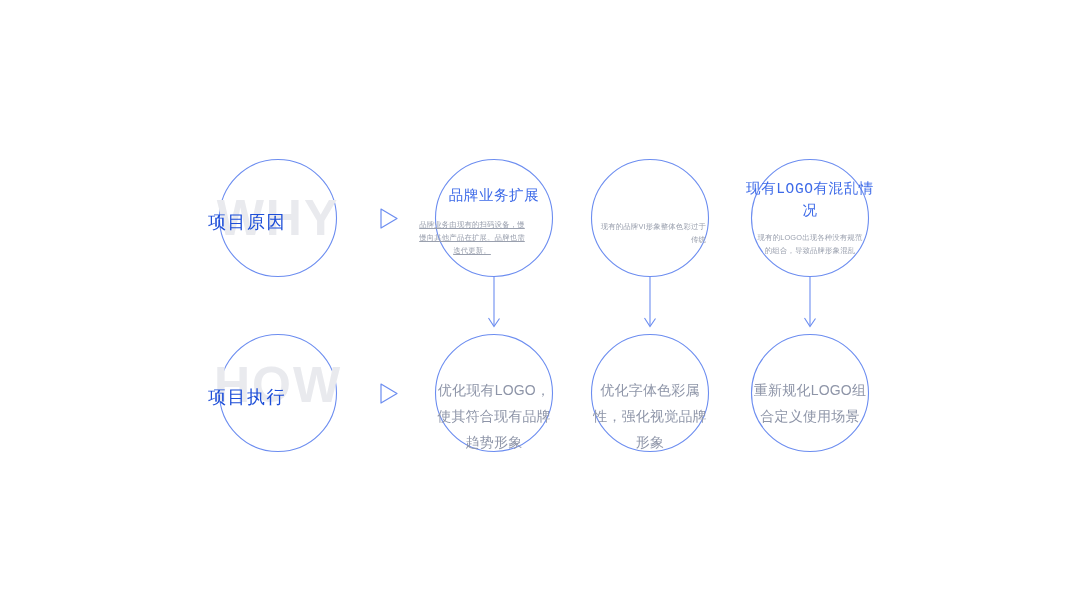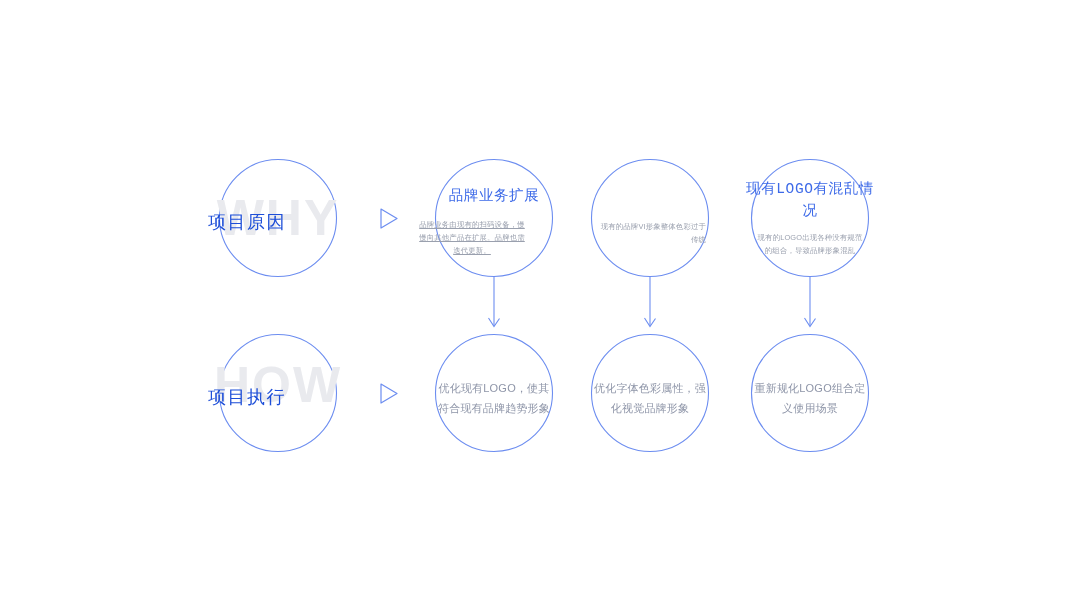--- a/index.html
+++ b/index.html
@@ -67,21 +67,21 @@
     color: #9aa0ae;
     font-size: 7.4px;
     line-height: 1.75;
     letter-spacing: 0.15px;
   }
   .node-body-lg {
     position: absolute;
     width: 120px;
     text-align: center;
     color: #8e95a8;
-    font-size: 11px;
+    font-size: 14px;
     line-height: 1.85;
     letter-spacing: 0.2px;
   }
 </style>
 </head>
 <body>
 
 <div id="diagram-stage">
 
   <svg id="diagram-svg" viewBox="0 0 1067 600">

